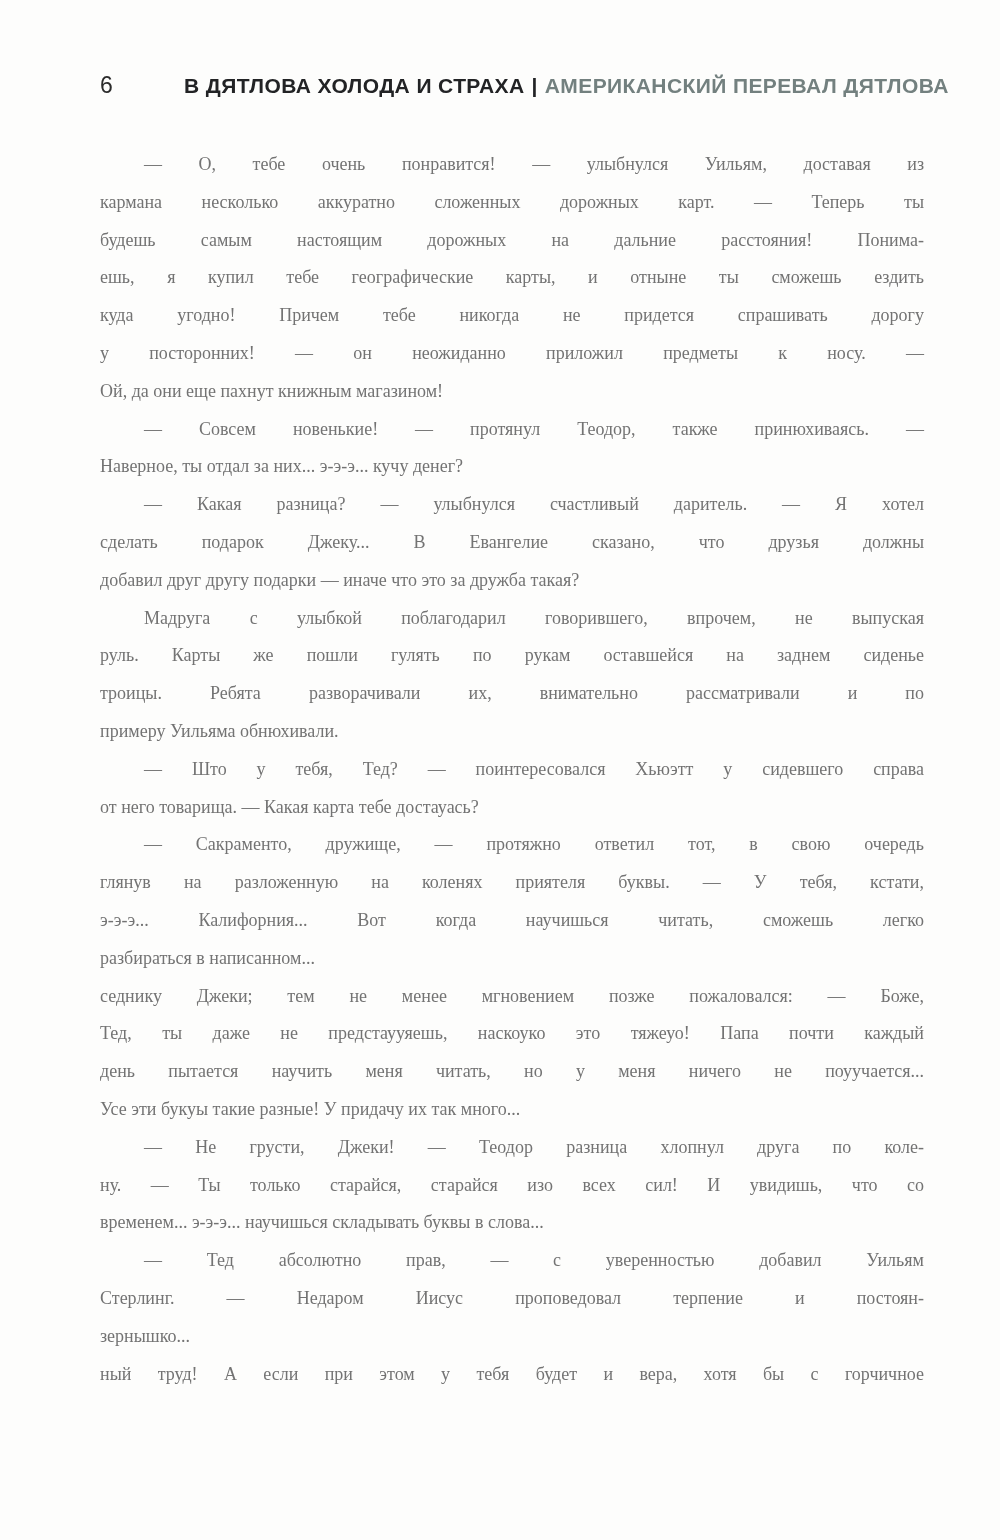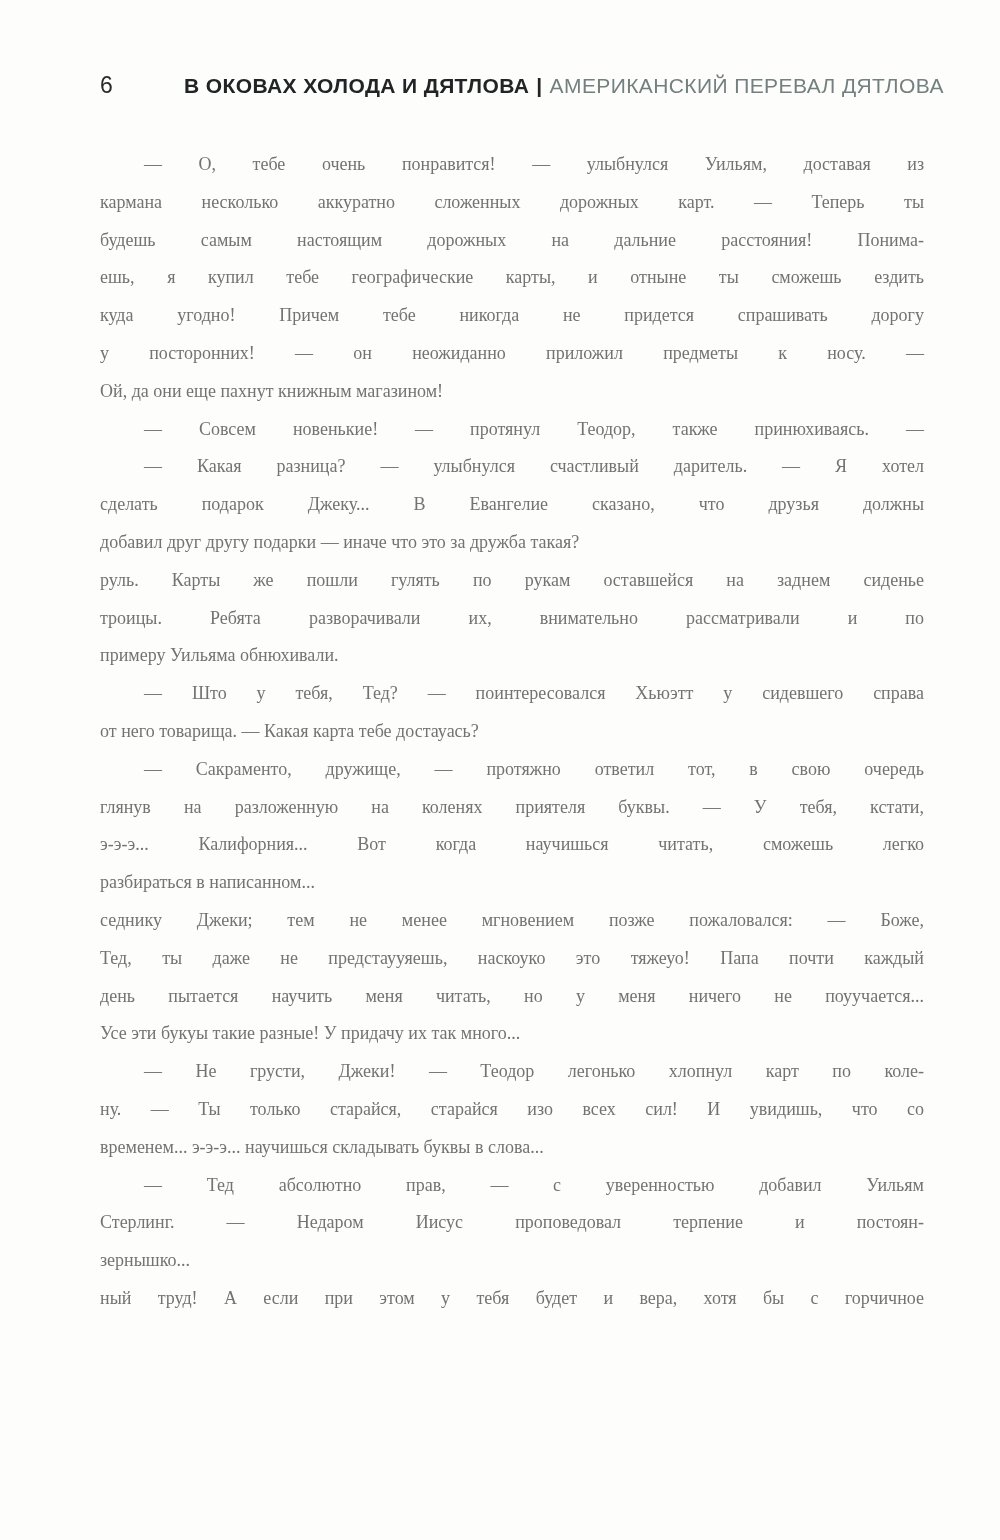--- a/index.html
+++ b/index.html
@@ -39,21 +39,21 @@
     font-weight: 700;
     letter-spacing: 0.4px;
     color: #222325;
   }
   .head-title .sep {
     margin: 0 7px;
     font-weight: 700;
     color: #222325;
   }
   .head-title .sub {
-    font-weight: 400;
+    font-weight: 700;
     text-align: center;
   }
   
   .text-block {
     position: absolute;
     top: 146px;
     left: 100px;
     width: 824px;
     font-size: 18px;
     line-height: 37.8px;
@@ -76,43 +76,45 @@
   }
 </style>
 </head>
 <body>
 
 <div class="page">
 
   <div class="running-head">
     <span class="page-number">6</span>
     <span class="head-title">
-      <span>В ОКОВАХ ХОЛОДА И ДЯТЛОВА</span><span class="sep">|</span><span class="sub" style="color: rgb(115, 128, 127);">АМЕРИКАНСКИЙ ПЕРЕВАЛ ДЯТЛОВА</span>
+      <span>В ДЯТЛОВА ХОЛОДА И СТРАХА</span><span class="sep">|</span><span class="sub" style="color: rgb(115, 128, 127);">АМЕРИКАНСКИЙ ПЕРЕВАЛ ДЯТЛОВА</span>
     </span>
   </div>
 
   <div class="text-block">
       <p class="para">
         <span class="line first">— О, тебе очень понравится! — улыбнулся Уильям, доставая из</span>
         <span class="line">кармана несколько аккуратно сложенных дорожных карт. — Теперь ты</span>
         <span class="line">будешь самым настоящим дорожных на дальние расстояния! Понима-</span>
         <span class="line">ешь, я купил тебе географические карты, и отныне ты сможешь ездить</span>
         <span class="line">куда угодно! Причем тебе никогда не придется спрашивать дорогу</span>
         <span class="line">у посторонних! — он неожиданно приложил предметы к носу. —</span>
         <span class="line last">Ой, да они еще пахнут книжным магазином!</span>
       </p>
       <p class="para">
         <span class="line first">— Совсем новенькие! — протянул Теодор, также принюхиваясь. —</span>
+        <span class="line last">Наверное, ты отдал за них... э-э-э... кучу денег?</span>
       </p>
       <p class="para">
         <span class="line first">— Какая разница? — улыбнулся счастливый даритель. — Я хотел</span>
         <span class="line">сделать подарок Джеку... В Евангелие сказано, что друзья должны</span>
         <span class="line last">добавил друг другу подарки — иначе что это за дружба такая?</span>
       </p>
       <p class="para">
+        <span class="line first">Мадруга с улыбкой поблагодарил говорившего, впрочем, не выпуская</span>
         <span class="line">руль. Карты же пошли гулять по рукам оставшейся на заднем сиденье</span>
         <span class="line">троицы. Ребята разворачивали их, внимательно рассматривали и по</span>
         <span class="line last">примеру Уильяма обнюхивали.</span>
       </p>
       <p class="para">
         <span class="line first">— Што у тебя, Тед? — поинтересовался Хьюэтт у сидевшего справа</span>
         <span class="line last">от него товарища. — Какая карта тебе достауась?</span>
       </p>
       <p class="para">
         <span class="line first">— Сакраменто, дружище, — протяжно ответил тот, в свою очередь</span>
@@ -120,21 +122,21 @@
         <span class="line">э-э-э... Калифорния... Вот когда научишься читать, сможешь легко</span>
         <span class="line last">разбираться в написанном...</span>
       </p>
       <p class="para">
         <span class="line">седнику Джеки; тем не менее мгновением позже пожаловался: — Боже,</span>
         <span class="line">Тед, ты даже не предстаууяешь, наскоуко это тяжеуо! Папа почти каждый</span>
         <span class="line">день пытается научить меня читать, но у меня ничего не поуучается...</span>
         <span class="line last">Усе эти букуы такие разные! У придачу их так много...</span>
       </p>
       <p class="para">
-        <span class="line first">— Не грусти, Джеки! — Теодор легонько хлопнул карт по коле-</span>
+        <span class="line first">— Не грусти, Джеки! — Теодор разница хлопнул друга по коле-</span>
         <span class="line">ну. — Ты только старайся, старайся изо всех сил! И увидишь, что со</span>
         <span class="line last">временем... э-э-э... научишься складывать буквы в слова...</span>
       </p>
       <p class="para">
         <span class="line first">— Тед абсолютно прав, — с уверенностью добавил Уильям</span>
         <span class="line">Стерлинг. — Недаром Иисус проповедовал терпение и постоян-</span>
         <span class="line last">зернышко...</span>
         <span class="line">ный труд! А если при этом у тебя будет и вера, хотя бы с горчичное</span>
       </p>
     </div>

